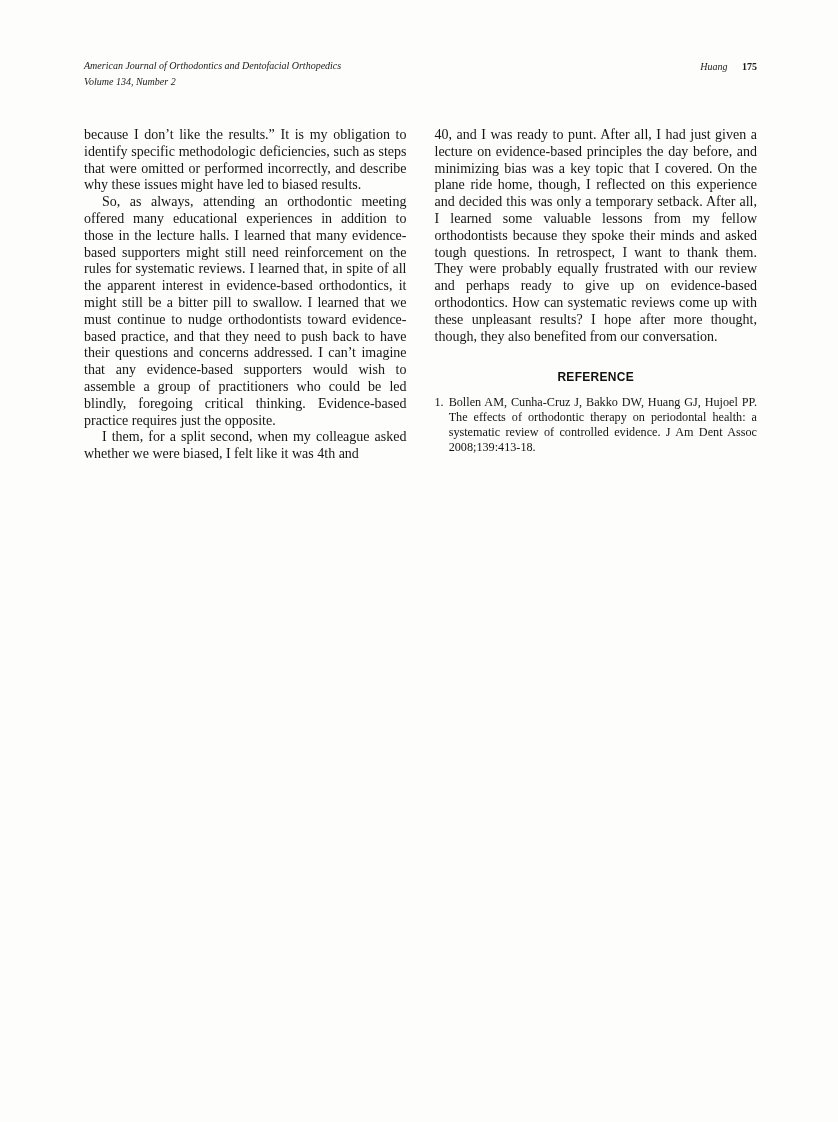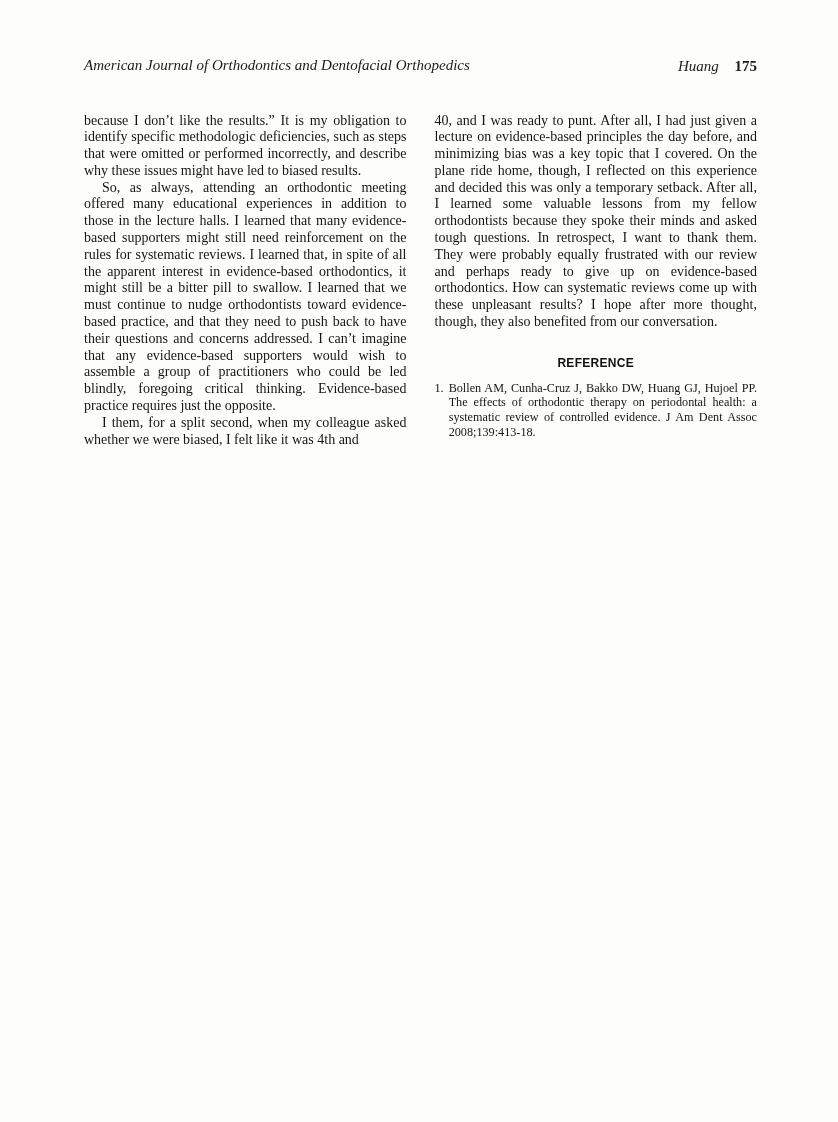--- a/index.html
+++ b/index.html
@@ -15,21 +15,21 @@
     background: #fdfdfc;
     color: #1b1b1b;
     padding: 58px 81px 0 84px;
     overflow: hidden;
   }
   
   .page-header {
     display: flex;
     justify-content: space-between;
     align-items: flex-start;
-    font-size: 15px;
+    font-size: 10px;
     line-height: 15.5px;
   }
   .header-left div { font-style: italic; }
   .header-right { white-space: nowrap; padding-top: 1px; text-align: center; }
   .author-name { font-style: italic; }
   .page-number { font-weight: bold; font-style: normal; margin-left: 12px; }
   
   .columns {
     margin-top: 38px;
     display: flex;
@@ -66,20 +66,21 @@
   .ref-text { flex: 1 1 auto; }
 </style>
 </head>
 <body>
 
 <div class="page">
 
   <header class="page-header">
     <div class="header-left">
       <div>American Journal of Orthodontics and Dentofacial Orthopedics</div>
+      <div>Volume 134, Number 2</div>
     </div>
     <div class="header-right">
       <span class="author-name">Huang</span>
       <span class="page-number">175</span>
     </div>
   </header>
 
   <main class="columns">
 
     <section class="column">

